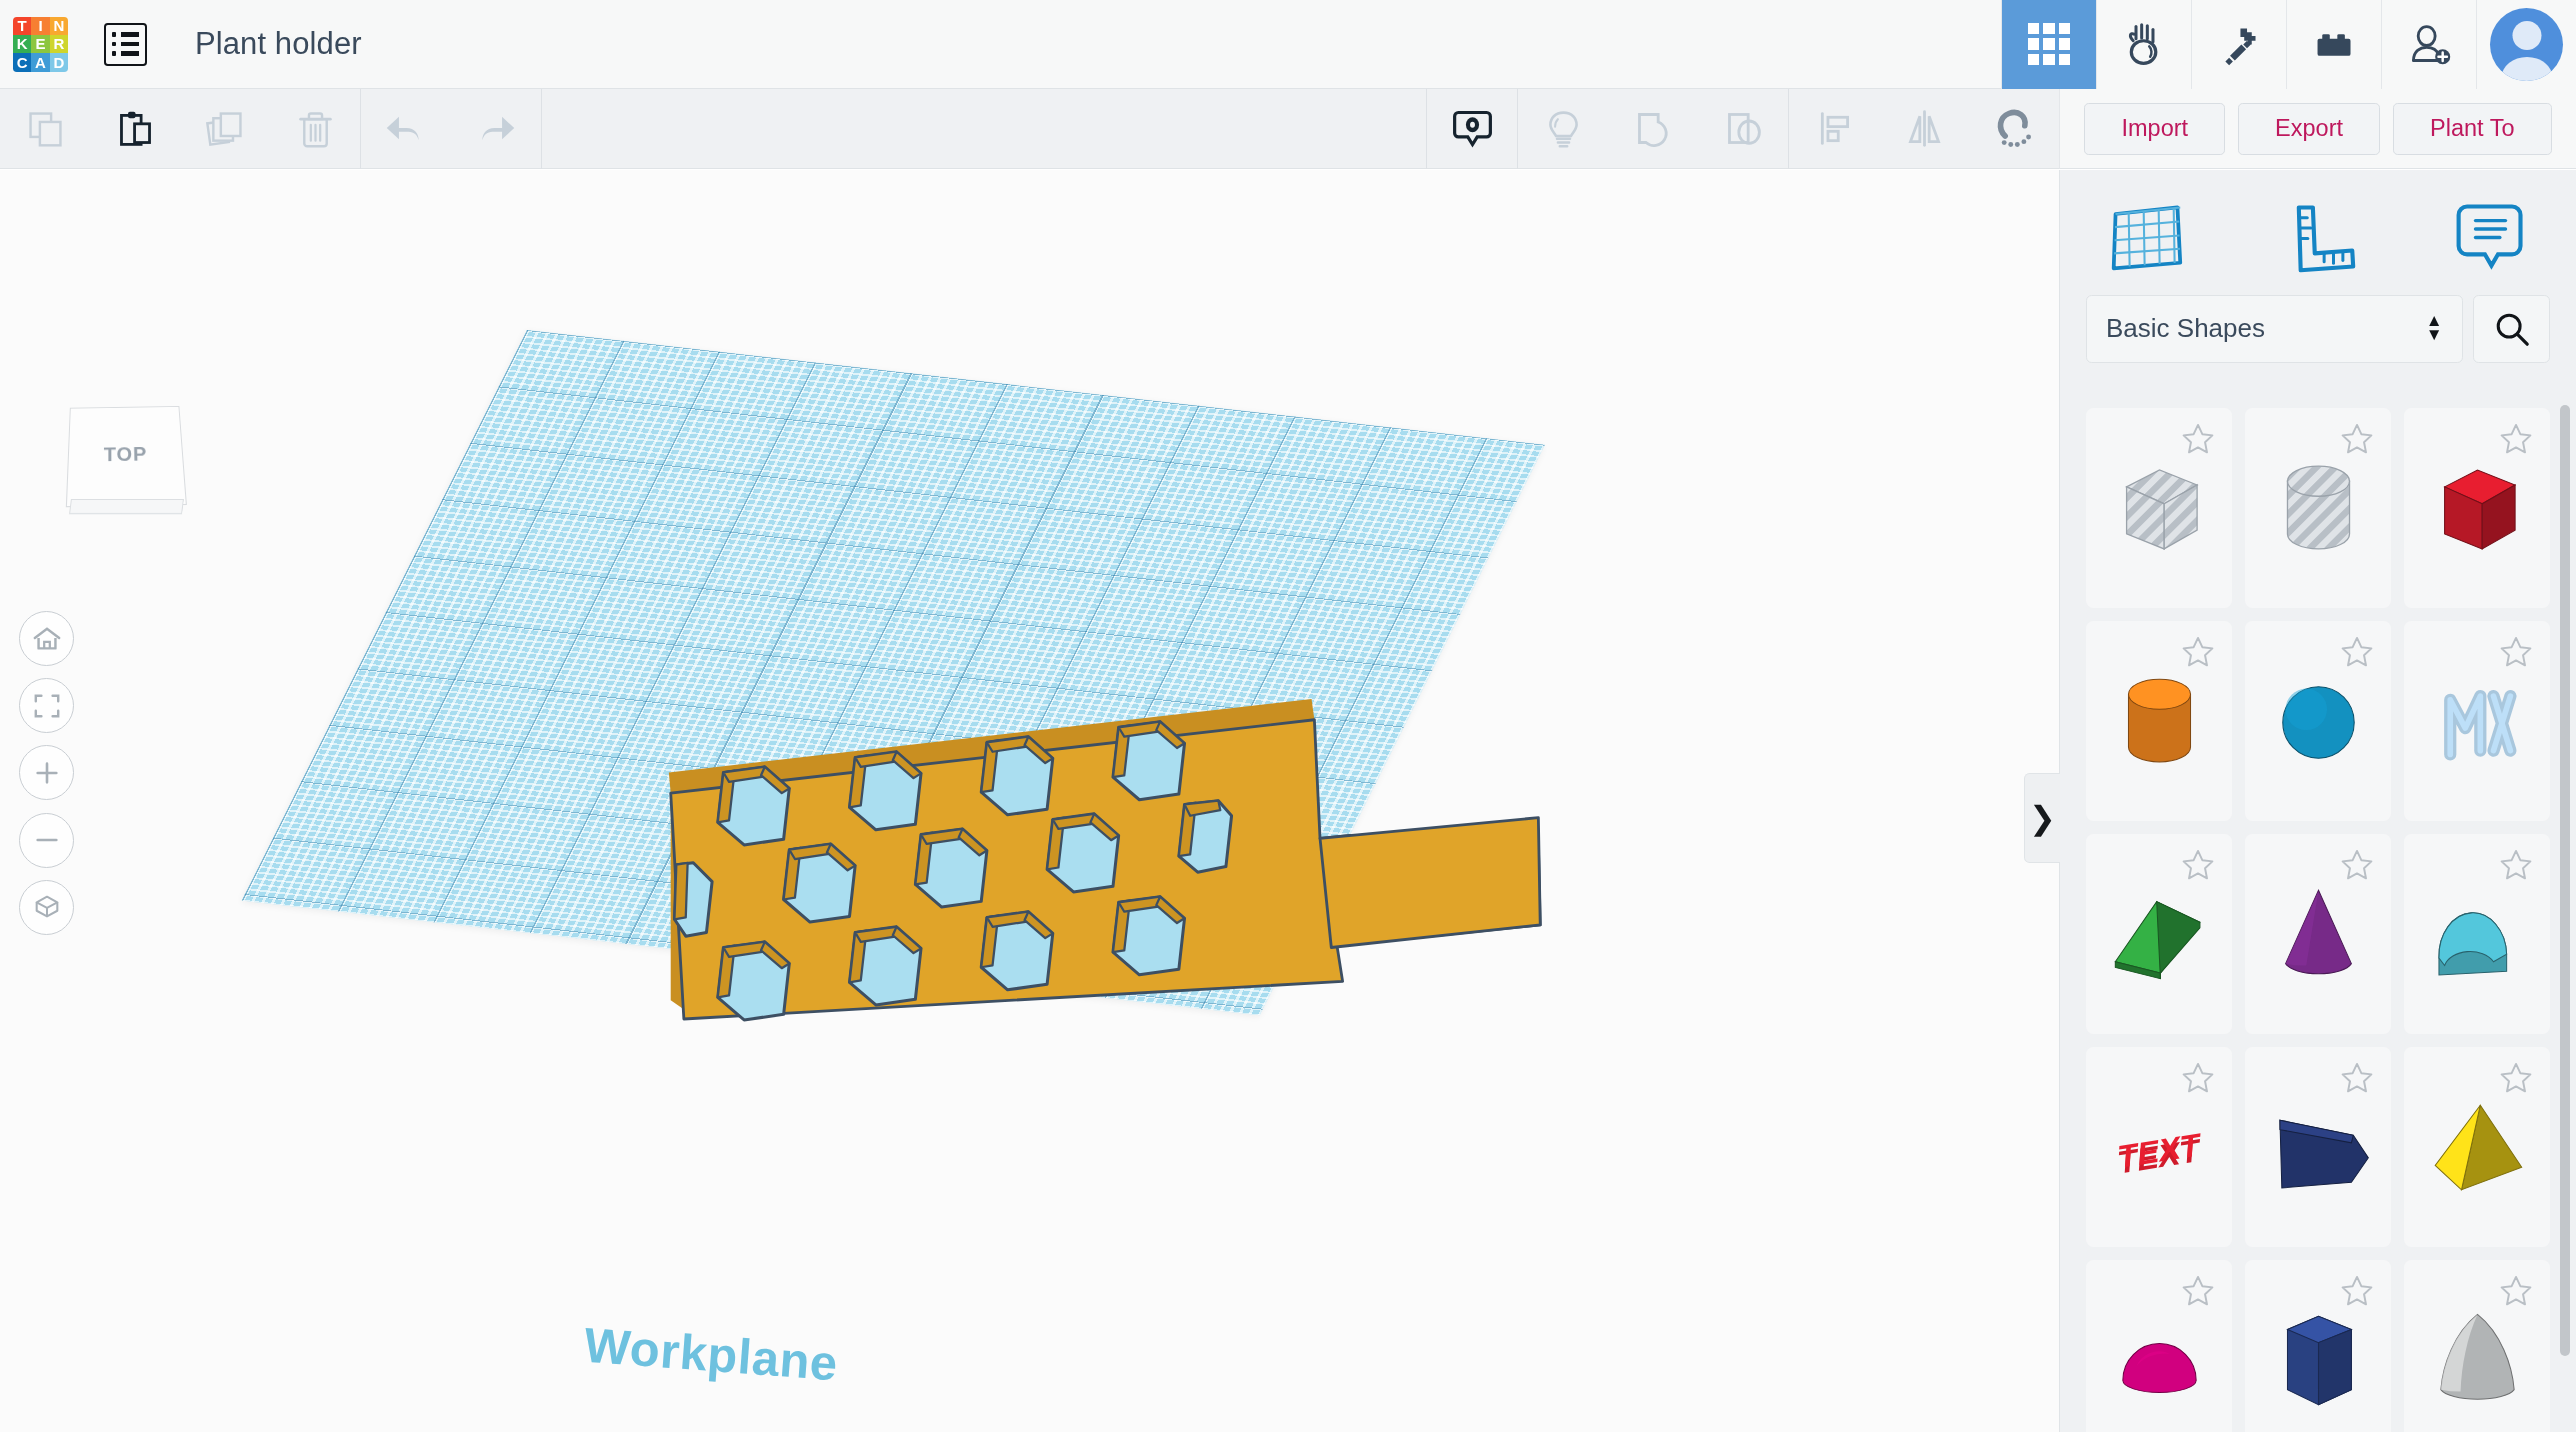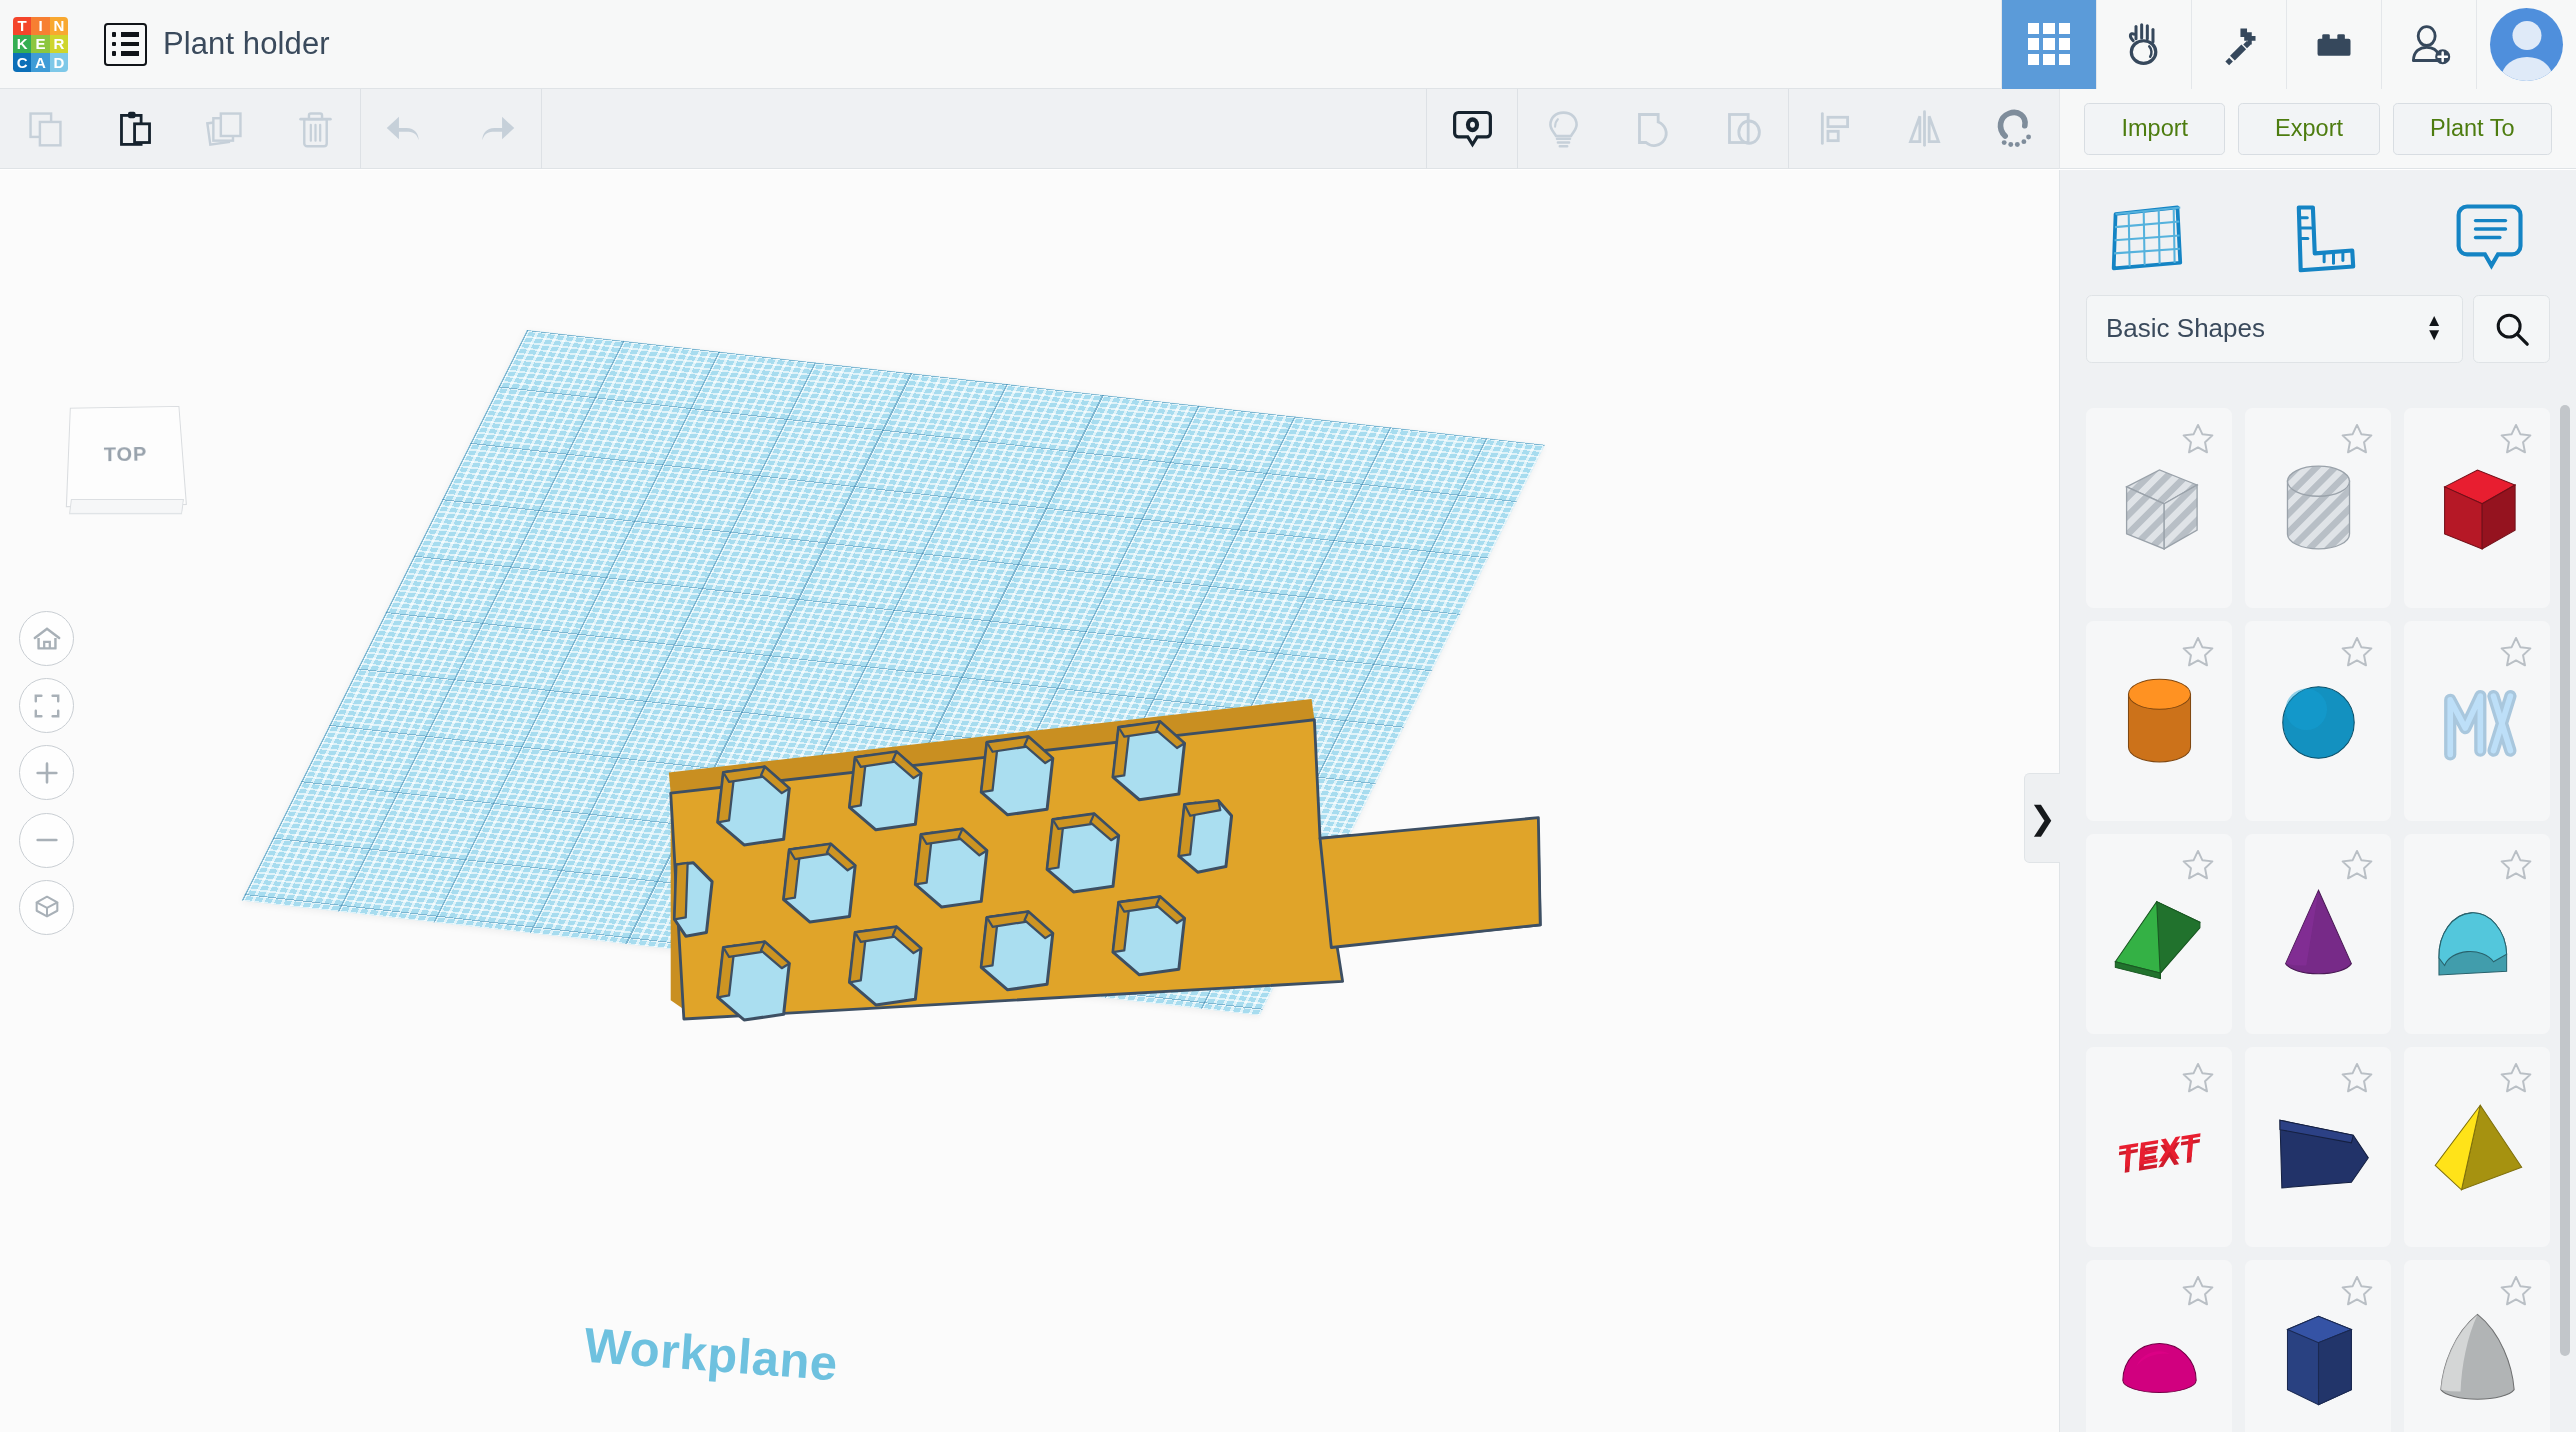--- a/index.html
+++ b/index.html
@@ -32,21 +32,21 @@
   .hamburger {
     width: 43px; height: 43px; margin-left: 36px;
     border: 2.8px solid #101418; border-radius: 3.8px;
     display: flex; flex-direction: column; justify-content: center;
     gap: 4.7px; padding: 0 5.6px; cursor: pointer;
   }
   .hamburger .hl { display: flex; align-items: center; gap: 4.7px; }
   .hamburger .hdot { width: 4.7px; height: 4.7px; background: #101418; border-radius: 0.9px; }
   .hamburger .hbar { flex: 1; height: 4.7px; background: #101418; }
   .proj-title {
-    margin-left: 16px; font-size: 31px; color: #3a4a5c;
+    margin-left: 48px; font-size: 31px; color: #3a4a5c;
     font-family: "Liberation Sans", sans-serif; letter-spacing: 0.1px;
   }
   .hdr-right { margin-left: auto; display: flex; align-items: stretch; height: 89px; }
   .hdr-btn {
     width: 95px; height: 89px; display: flex; align-items: center; justify-content: center;
     border-left: 0.9px solid #e4e7ea; background: #f7f8f8; cursor: pointer;
   }
   .hdr-btn.active { background: #5b9bd9; }
   .hdr-btn.avatar-cell { border-left: 0.9px solid #e4e7ea; width: 100px; }
   .avatar {
@@ -79,21 +79,21 @@
   .tb-spacer { flex: 1; }
 
   .acts {
     position: absolute; right: 0; top: 89px; width: 517px; height: 80px;
     background: #f7f8f8; border-bottom: 0.9px solid #dfe3e6; border-left: 0.9px solid #e4e7ea;
     display: flex; align-items: center; justify-content: center; gap: 13px;
   }
   .act-btn {
     height: 52px; padding: 0 36px;
     border: 0.9px solid #d8dde2; border-radius: 4.7px; background: #f2f4f6;
-    color: #4d7c0f; font-size: 23.5px; font-family: "Liberation Sans", sans-serif;
+    color: #be185d; font-size: 23.5px; font-family: "Liberation Sans", sans-serif;
     display: flex; align-items: center; justify-content: center; cursor: pointer;
     white-space: nowrap;
   }
 
   
   .canvas {
     position: absolute; left: 0; top: 170px; width: 2059px; height: 1263px;
     background: #fbfbfb; overflow: hidden;
   }
   .viewcube { position: absolute; left: 55px; top: 231px; width: 141px; height: 122px; }

